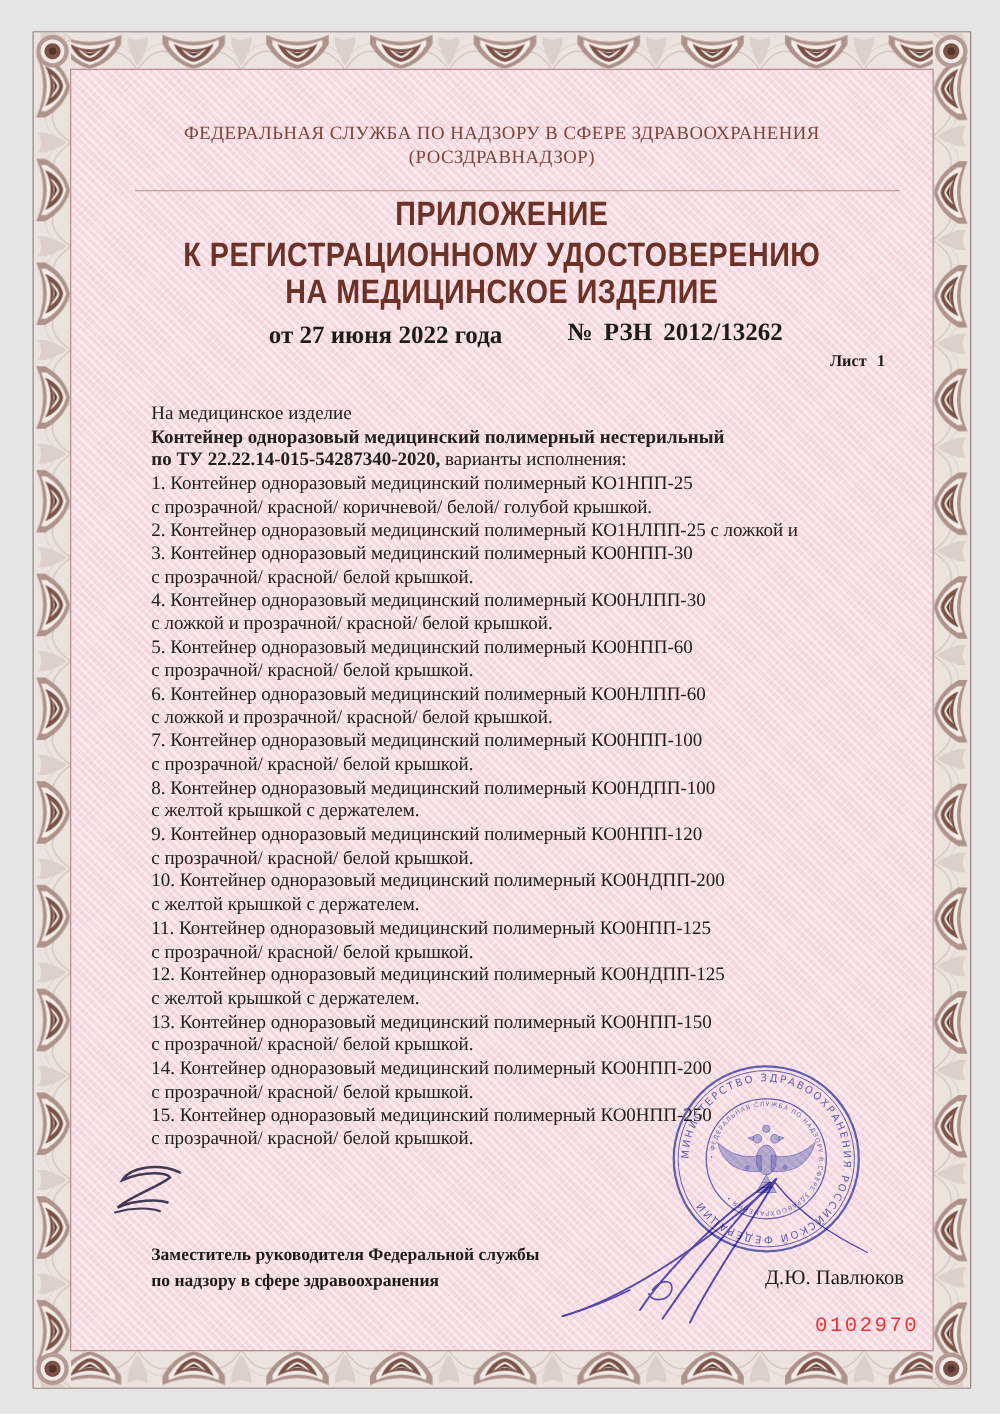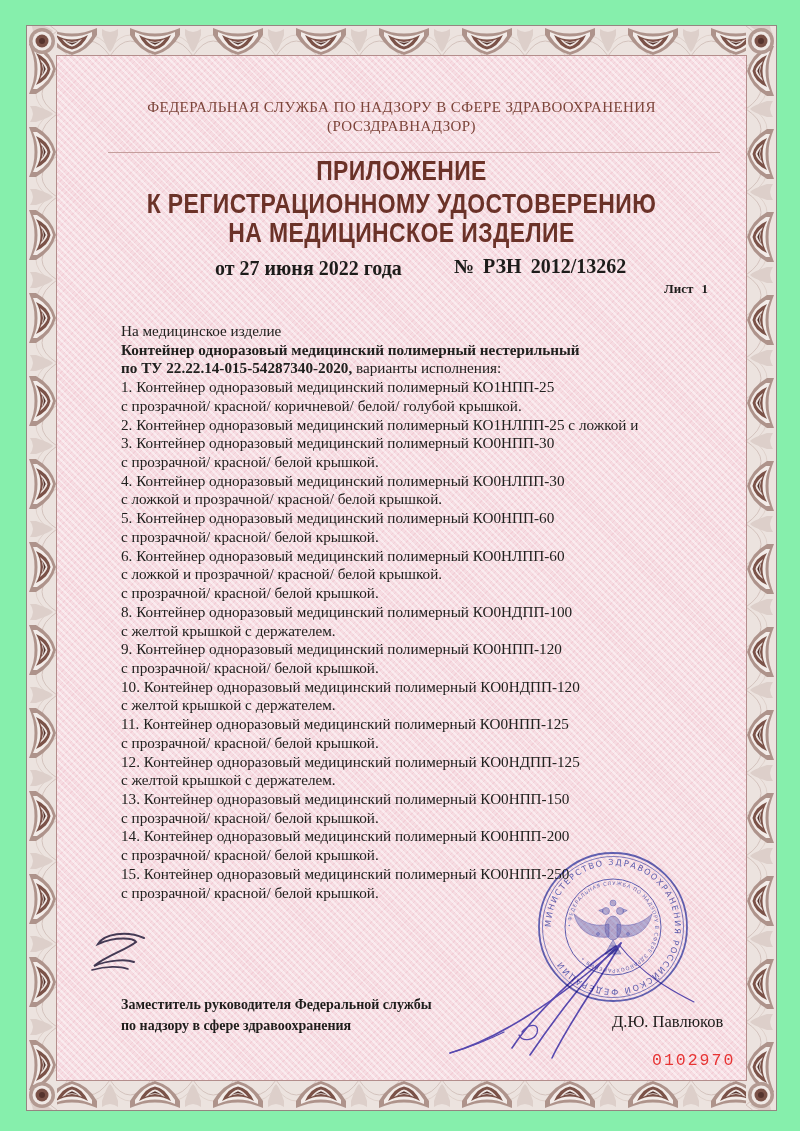--- a/index.html
+++ b/index.html
@@ -1,16 +1,16 @@
 <!DOCTYPE html>
 <html><head>
 <meta charset="utf-8">
 <style>
   html,body{margin:0;padding:0;background:#fcfcfc;}
-  .page{position:relative;width:800px;height:1131px;background:#86efac;overflow:hidden;
+  .page{position:relative;width:800px;height:1131px;background:#e5e5e5;overflow:hidden;
         font-family:"Liberation Serif",serif;}
   .frame{position:absolute;left:27px;top:26px;width:749px;height:1084px;outline:1px solid #958581;}
   .frame svg{position:absolute;display:block;}
   .pink{position:absolute;inset:29px;border:1px solid #b48e8c;
         background:
           repeating-linear-gradient(45deg, rgba(255,255,255,.45) 0 2px, rgba(255,255,255,0) 2px 5px),
           repeating-linear-gradient(-45deg, rgba(236,178,192,.30) 0 1px, rgba(236,178,192,0) 1px 4px),
           #f6dce2;}
   .abs{position:absolute;}
   .agency{left:57px;right:54px;text-align:center;color:#7c453a;font-size:15px;letter-spacing:.4px;}
@@ -115,26 +115,27 @@
         <div class="bline">с прозрачной/ красной/ коричневой/ белой/ голубой крышкой.</div>
         <div class="bline">2. Контейнер одноразовый медицинский полимерный КО1НЛПП-25 с ложкой и</div>
         <div class="bline">3. Контейнер одноразовый медицинский полимерный КО0НПП-30</div>
         <div class="bline">с прозрачной/ красной/ белой крышкой.</div>
         <div class="bline">4. Контейнер одноразовый медицинский полимерный КО0НЛПП-30</div>
         <div class="bline">с ложкой и прозрачной/ красной/ белой крышкой.</div>
         <div class="bline">5. Контейнер одноразовый медицинский полимерный КО0НПП-60</div>
         <div class="bline">с прозрачной/ красной/ белой крышкой.</div>
         <div class="bline">6. Контейнер одноразовый медицинский полимерный КО0НЛПП-60</div>
         <div class="bline">с ложкой и прозрачной/ красной/ белой крышкой.</div>
+        <div class="bline">7. Контейнер одноразовый медицинский полимерный КО0НПП-100</div>
         <div class="bline">с прозрачной/ красной/ белой крышкой.</div>
         <div class="bline">8. Контейнер одноразовый медицинский полимерный КО0НДПП-100</div>
         <div class="bline">с желтой крышкой с держателем.</div>
         <div class="bline">9. Контейнер одноразовый медицинский полимерный КО0НПП-120</div>
         <div class="bline">с прозрачной/ красной/ белой крышкой.</div>
-        <div class="bline">10. Контейнер одноразовый медицинский полимерный КО0НДПП-120</div>
+        <div class="bline">10. Контейнер одноразовый медицинский полимерный КО0НДПП-200</div>
         <div class="bline">с желтой крышкой с держателем.</div>
         <div class="bline">11. Контейнер одноразовый медицинский полимерный КО0НПП-125</div>
         <div class="bline">с прозрачной/ красной/ белой крышкой.</div>
         <div class="bline">12. Контейнер одноразовый медицинский полимерный КО0НДПП-125</div>
         <div class="bline">с желтой крышкой с держателем.</div>
         <div class="bline">13. Контейнер одноразовый медицинский полимерный КО0НПП-150</div>
         <div class="bline">с прозрачной/ красной/ белой крышкой.</div>
         <div class="bline">14. Контейнер одноразовый медицинский полимерный КО0НПП-200</div>
         <div class="bline">с прозрачной/ красной/ белой крышкой.</div>
         <div class="bline">15. Контейнер одноразовый медицинский полимерный КО0НПП-250</div>

